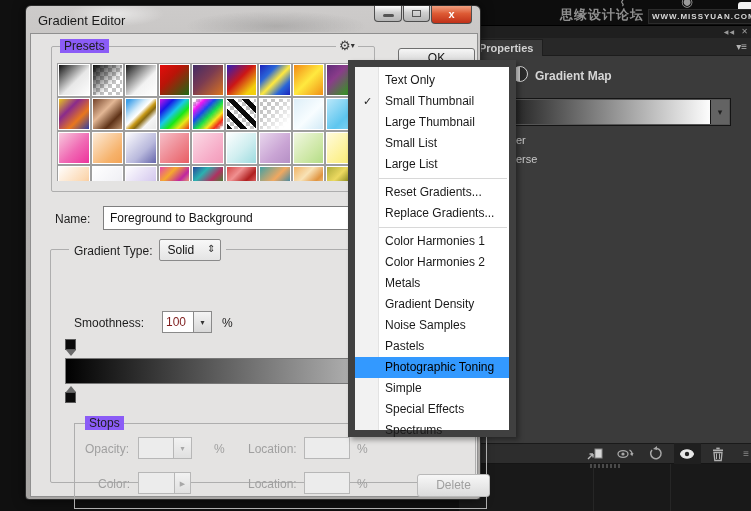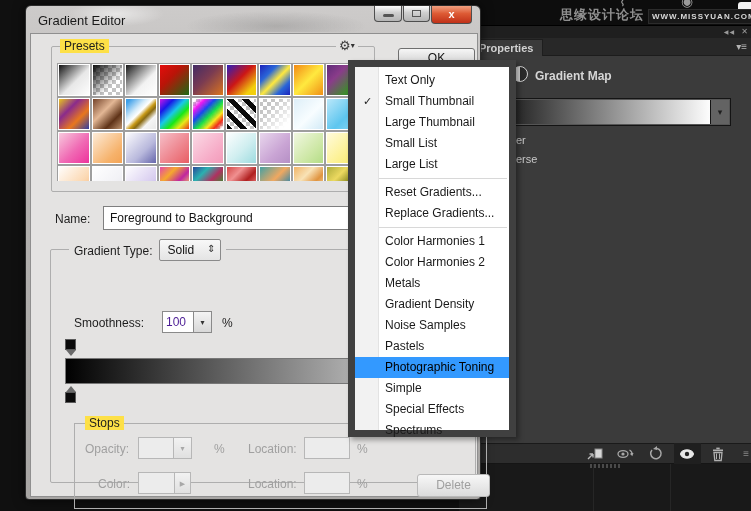--- a/index.html
+++ b/index.html
@@ -57,21 +57,21 @@
           position:relative; margin-left:1px; }
   .wbtn.min { width:28px; } .wbtn.max { width:27px; }
   .wbtn.close { width:41px; height:18px; background:linear-gradient(#f1a080,#dd5a34 45%,#c03018);
                 color:#fff; font-size:11px; font-weight:bold; text-align:center; line-height:17px; }
   .min-glyph { position:absolute; left:8px; bottom:4px; width:11px; height:3px; background:#555;
                border-radius:2px; }
   .max-glyph { position:absolute; left:8px; top:4px; width:9px; height:7px; border:1px solid #555; }
   #client { left:4px; top:27px; width:448px; height:464px; background:#e4e3e2; border:1px solid #8f8f8f; }
 
   .grpbox { border:1px solid #aeaeae; border-radius:2px; }
-  .legend { background:#fde047; padding:0 4px; font-size:12px; color:#1d1d1d;text-align:right; }
+  .legend { background:#8b5cf6; padding:0 4px; font-size:12px; color:#1d1d1d;text-align:right; }
   .lbl { font-size:12px; color:#1d1d1d; }
   .lbl.dis { color:#a0a0a0; }
 
   
   #presets-box { left:20px; top:12px; width:324px; height:146px; }
   #presets-legend { left:8px; top:-8px; }
   #gear-btn { left:284px; top:-9px; background:#e4e3e2; padding:0 3px; color:#3c3c3c; font-size:13px; cursor:default; }
   #gear-btn .dd { font-size:8px; color:#333; vertical-align:2px; }
   #presets-grid { left:5px; top:16px; width:302px; height:118px; overflow:hidden;
                   display:grid; grid-template-columns:repeat(9,1fr); grid-auto-rows:34px; }
@@ -97,21 +97,21 @@
   #type-box { left:19px; top:215px; width:426px; height:234px; }
   #type-legend-row { left:18px; top:-12px; background:#e4e3e2; padding:0 5px; height:24px; }
   #type-label { display:inline-block; margin-top:6px; }
   #type-combo { display:inline-block; vertical-align:top; margin:1px 0 0 6px; width:62px; height:22px;
                 border:1px solid #8a8a8a; border-radius:2px; background:linear-gradient(#f8f8f8,#e4e4e4);
                 font-size:12px; color:#111; position:relative; padding:3px 0 0 8px; }
   #type-combo .stp { position:absolute; right:4px; top:3px; font-size:10px; color:#333; }
   #smooth-label { left:23px; top:66px; }
   #smooth-combo { left:111px; top:61px; width:50px; height:22px; }
   .combo-val { left:0; top:0; width:32px; height:22px; background:#fff; border:1px solid #8a8a8a;
-               font-size:12px; padding:0 3px; color:#4c1d95; font-family:"Liberation Sans",sans-serif; }
+               font-size:12px; padding:0 3px; color:#7f1d1d; font-family:"Liberation Sans",sans-serif; }
   .combo-btn { left:31px; top:0; width:19px; height:22px; border:1px solid #8a8a8a;
                background:linear-gradient(#f4f4f4,#d8d8d8); font-size:8px; color:#333;
                text-align:center; line-height:21px; }
   #smooth-pct { left:171px; top:66px; }
 
   
   #grad-bar { left:14px; top:108px; width:418px; height:26px; border:1px solid #777;
               background:linear-gradient(to right,#010101,#fdfdfd); }
   .stopmark { width:13px; }
   .stop-sq { width:11px; height:11px; background:#0a0a0a; border:1px solid #5a5a5a; margin:0 auto; }

